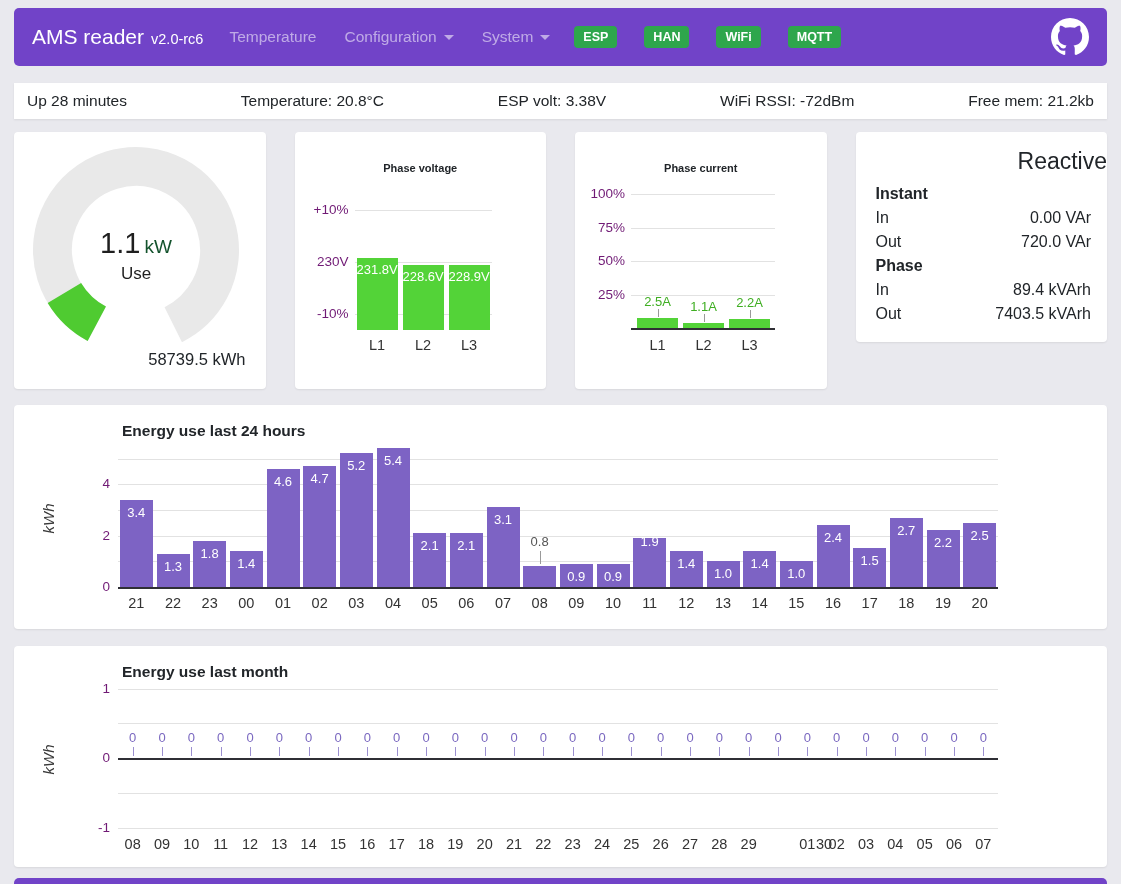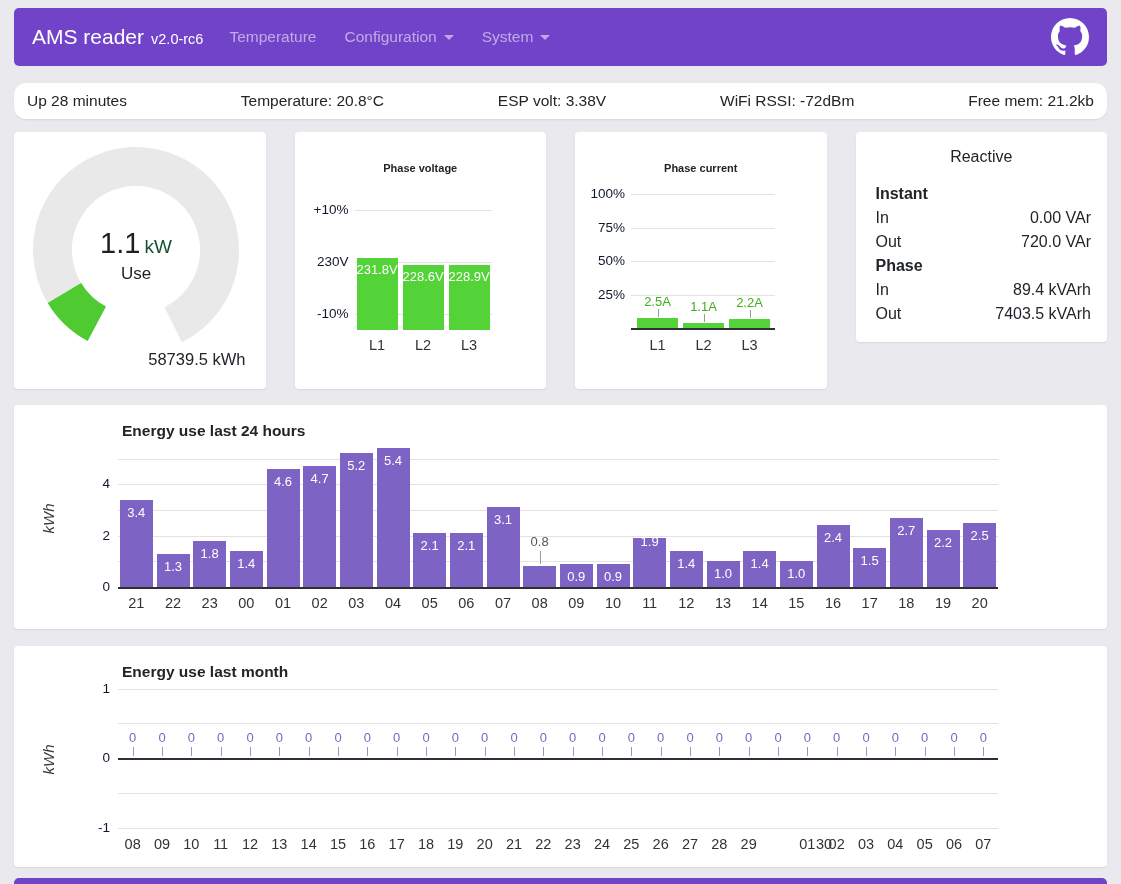--- a/index.html
+++ b/index.html
@@ -21,56 +21,56 @@
   .nav-links { display: flex; align-items: center; margin-left: 26px; gap: 28px; }
   .nav-link { color: rgba(255,255,255,0.55); font-size: 15.5px; display: flex; align-items: center; gap: 7px; cursor: pointer; }
   .caret { width: 0; height: 0; border-left: 5px solid transparent; border-right: 5px solid transparent; border-top: 5px solid rgba(255,255,255,0.55); }
   .badges { display: flex; align-items: center; gap: 27px; margin-left: 24px; }
   .badge { background: #2ea64c; color: #fff; font-size: 12.5px; font-weight: bold; padding: 4px 9px; border-radius: 4px; }
   .spacer { flex: 1; }
   .github { width: 38px; height: 38px; display: block; cursor: pointer; }
   .github svg { width: 38px; height: 38px; fill: #fff; }
   
   .statusbar {
-    margin: 17px 14px 0; height: 36px; background: #fff; border-radius: 12px;
+    margin: 17px 14px 0; height: 36px; background: #fff; border-radius: 0;
     box-shadow: 0 1px 2px rgba(0,0,0,0.08);
     display: flex; align-items: center; justify-content: space-between; padding: 0 13px;
     font-size: 15.5px;
   }
   
   .cards-row { margin: 13px 14px 0; display: flex; gap: 29px; align-items: flex-start; }
   .card { background: #fff; border-radius: 4px; box-shadow: 0 1px 2px rgba(0,0,0,0.08); position: relative; }
   .cards-row .card { flex: 1; height: 257px; }
   .card.reactive-card { height: 210px; }
   .card.wide { margin: 16px 14px 0; height: 224px; }
   .card.wide.month { margin-top: 17px; height: 221px; }
   .chart-title-sm { position: absolute; top: 30px; left: 0; right: 0; text-align: center; font-size: 11px; font-weight: bold; }
   .chart-title-wide { position: absolute; top: 17px; left: 108px; font-size: 15.5px; font-weight: bold; }
   .ylabel-rot { position: absolute; left: 14px; top: 105px; font-size: 15px; font-style: italic; color: #3a3a3a; transform: rotate(-90deg); transform-origin: center; width: 40px; text-align: center; }
   .gridline { position: absolute; height: 1px; background: #e2e2e2; }
   .baseline { position: absolute; height: 2px; background: #2f2f35; }
-  .ytick { position: absolute; font-size: 13.5px; color: #0f172a; text-align: right; width: 44px; }
+  .ytick { position: absolute; font-size: 13.5px; color: #701a75; text-align: right; width: 44px; }
   .xtick { position: absolute; font-size: 14.5px; color: #333; text-align: center; }
   .bar { position: absolute; }
   .bar-label-in { position: absolute; font-size: 13px; color: #fff; text-align: center; }
   .bar-label-out { position: absolute; font-size: 13px; color: #555; text-align: center; }
   .leader { position: absolute; width: 1px; background: #9a9a9a; }
   .pc-label { position: absolute; font-size: 13px; color: #3fae22; text-align: center; }
   .zero-label { position: absolute; font-size: 13px; color: #7a68c0; text-align: center; }
   .zero-tick { position: absolute; width: 1px; background: #9b8fd0; }
   
   .gauge-wrap { position: absolute; left: 17px; top: 13px; width: 210px; height: 210px; }
   .gauge-center { position: absolute; left: 17px; top: 13px; width: 210px; text-align: center; }
   .gauge-main { margin-top: 82px; }
   .gauge-value { font-size: 29px; color: #1f1f1f; }
   .gauge-unit { font-size: 19px; color: #14532d; margin-left: 4px; }
   .gauge-use { font-size: 17px; color: #1f1f1f; margin-top: 4px; }
   .gauge-total { position: absolute; right: 20px; top: 218px; font-size: 16.5px; }
   
-  .reactive-title { position: absolute; top: 16px; left: 0; right: 0; text-align: center; font-size: 16px; }
+  .reactive-title { position: absolute; top: 16px; left: 0; right: 0; text-align: right; font-size: 23px; }
   .reactive-rows { position: absolute; top: 50px; left: 20px; right: 16px; }
   .rrow { display: flex; justify-content: space-between; font-size: 16px; line-height: 24px; }
   .rrow.head { font-weight: bold; }
   
   .footer-strip { margin: 11px 14px 0; height: 7px; background: #7143c8; border-radius: 5px 5px 0 0; }
 </style>
 </head>
 <body>
 
 <div class="page">
@@ -85,20 +85,26 @@
           <span>Temperature</span>
         </div>
         <div class="nav-link">
           <span>Configuration</span>
           <span class="caret"></span>
         </div>
         <div class="nav-link">
           <span>System</span>
           <span class="caret"></span>
         </div>
+      </div>
+    <div class="badges" id="badges">
+        <div class="badge">ESP</div>
+        <div class="badge">HAN</div>
+        <div class="badge">WiFi</div>
+        <div class="badge">MQTT</div>
       </div>
     <div class="spacer"></div>
     <a class="github">
       <svg viewBox="0 0 16 16" aria-hidden="true">
         <path d="M8 0C3.58 0 0 3.58 0 8c0 3.54 2.29 6.53 5.47 7.59.4.07.55-.17.55-.38 0-.19-.01-.82-.01-1.49-2.01.37-2.53-.49-2.69-.94-.09-.23-.48-.94-.82-1.13-.28-.15-.68-.52-.01-.53.63-.01 1.08.58 1.23.82.72 1.21 1.87.87 2.33.66.07-.52.28-.87.51-1.07-1.78-.2-3.64-.89-3.64-3.95 0-.87.31-1.59.82-2.15-.08-.2-.36-1.02.08-2.12 0 0 .67-.21 2.2.82.64-.18 1.32-.27 2-.27s1.36.09 2 .27c1.53-1.04 2.2-.82 2.2-.82.44 1.1.16 1.92.08 2.12.51.56.82 1.27.82 2.15 0 3.07-1.87 3.75-3.65 3.95.29.25.54.73.54 1.48 0 1.07-.01 1.93-.01 2.2 0 .21.15.46.55.38A8.01 8.01 0 0 0 16 8c0-4.42-3.58-8-8-8z"></path>
       </svg>
     </a>
   </nav>
 
   <div class="statusbar" id="statusbar">

